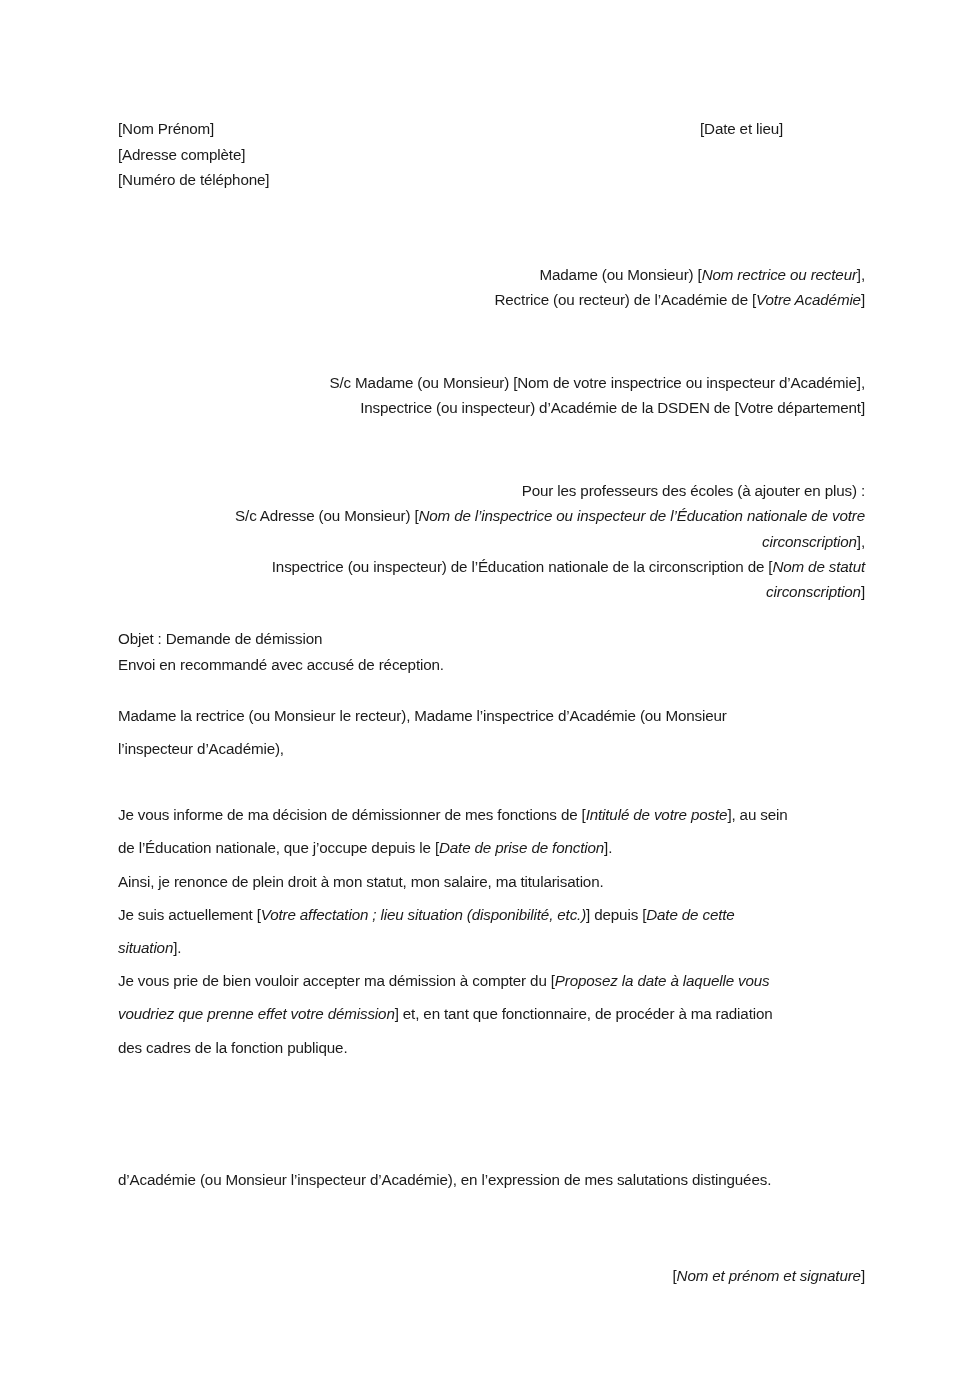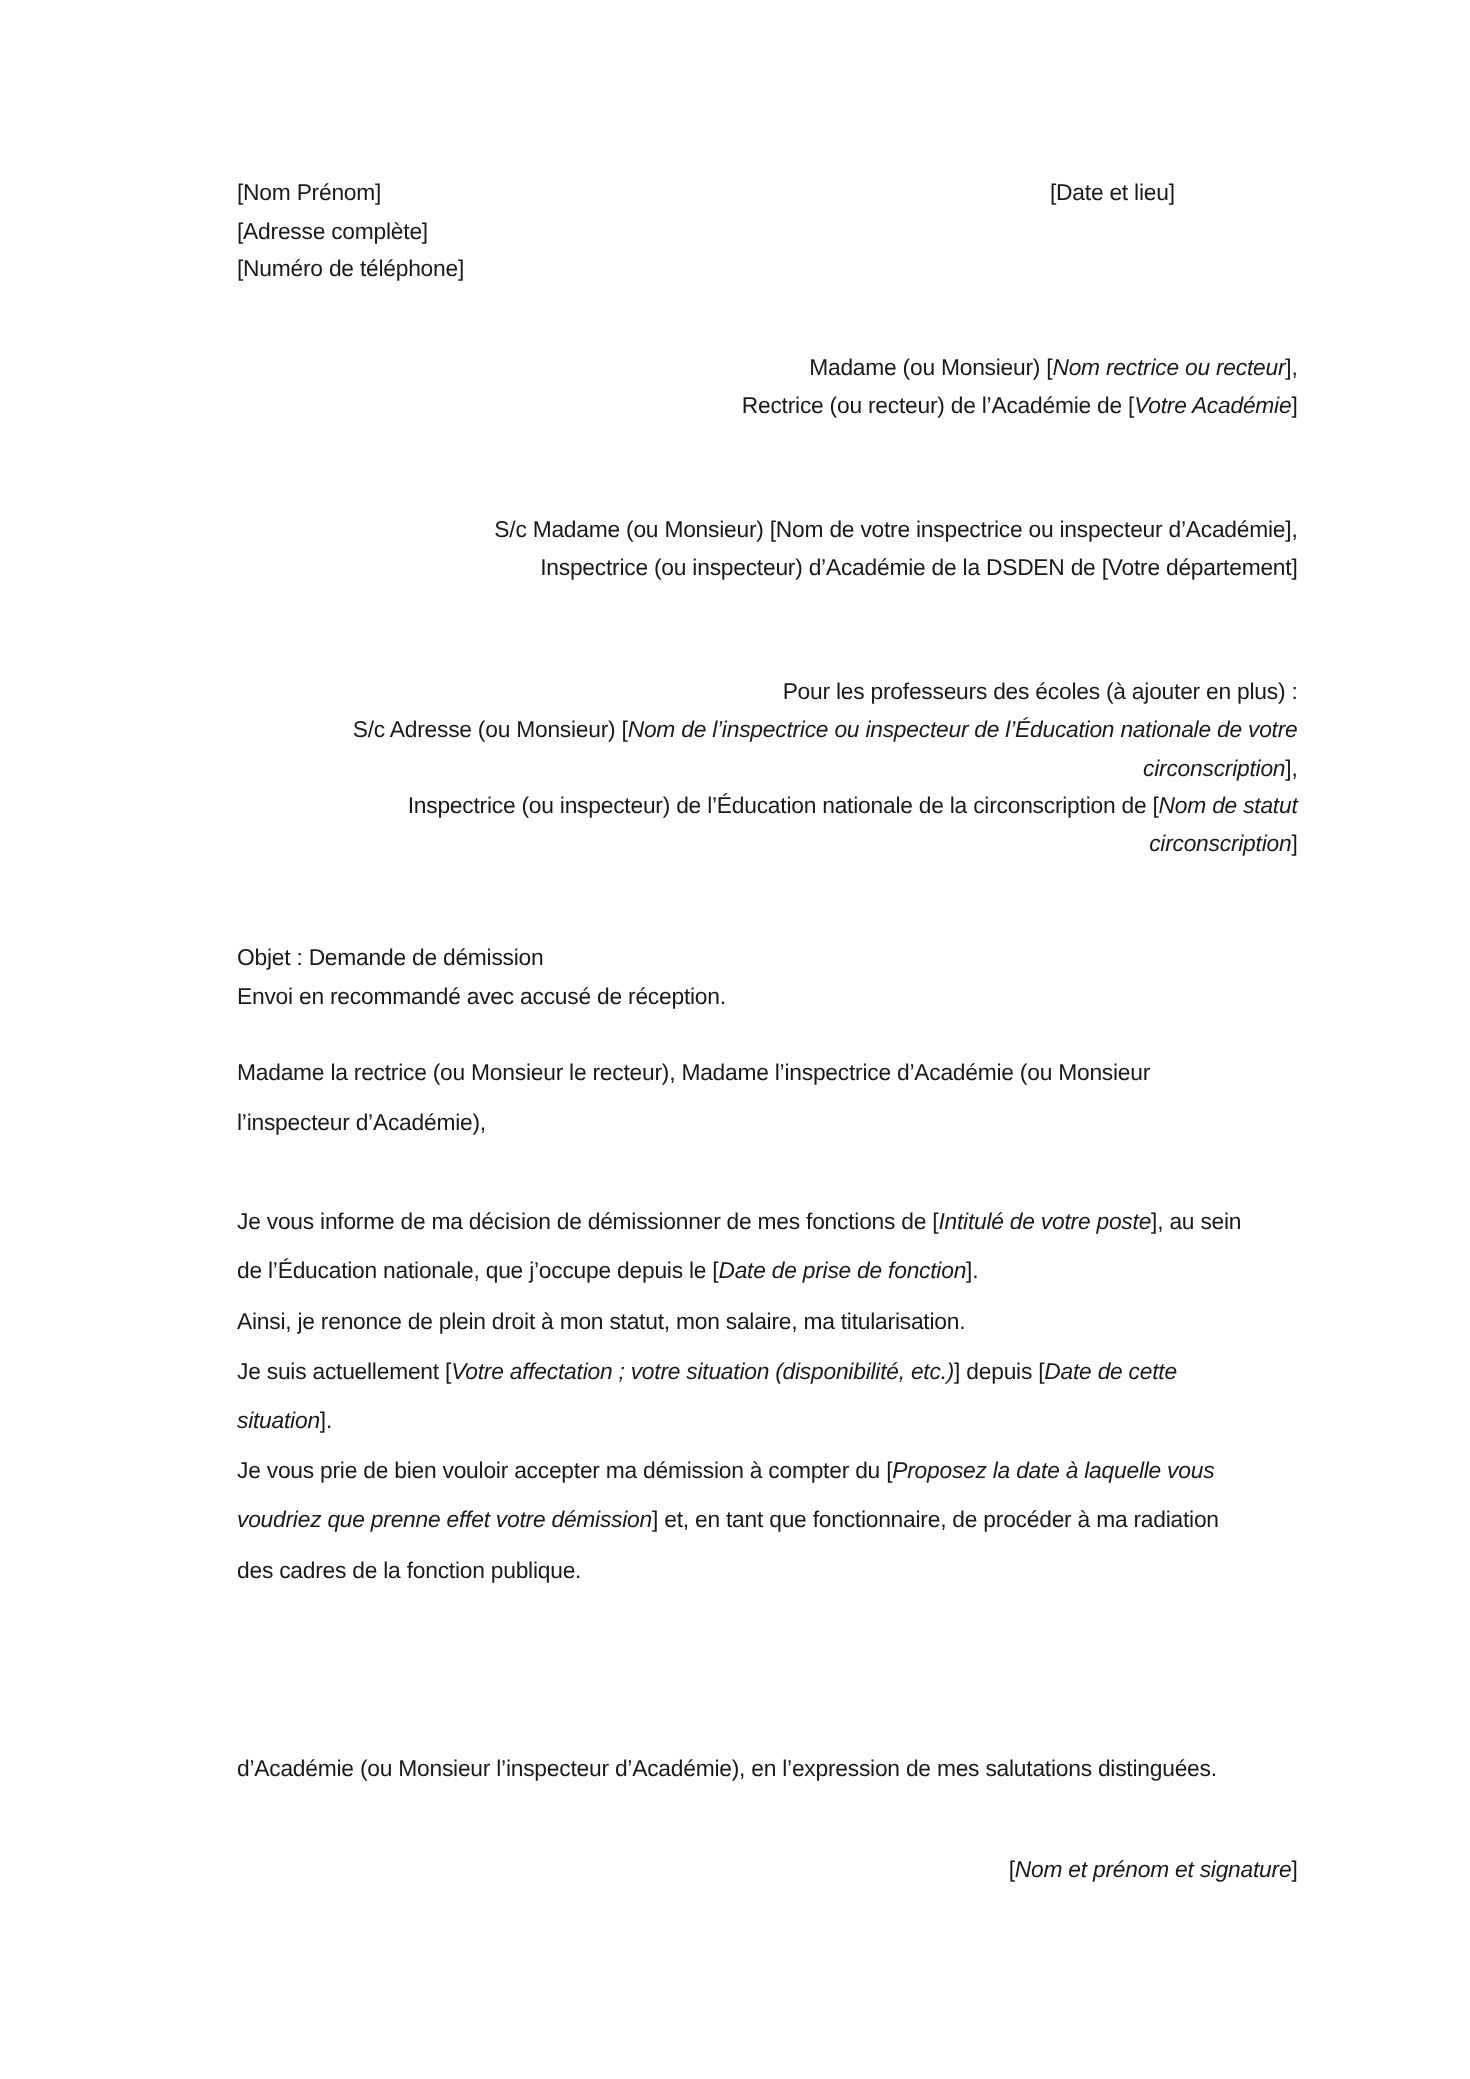--- a/index.html
+++ b/index.html
@@ -9,22 +9,22 @@
     color: #1a1a1a;
   }
   .page { position: absolute; left: 0; top: 0; width: 980px; height: 1386px; background: #fff; }
   .line {
     position: absolute;
     font-size: 15.2px;
     line-height: 20px;
     white-space: nowrap;
     letter-spacing: -0.15px;
   }
-  .left  { left: 118px; margin-left: 40px; }
-  .right { right: 115px; text-align: right; }
+  .left  { left: 118px; }
+  .right { right: 115px; text-align: right; margin-top: 29px; }
   .it { font-style: italic; }
 </style>
 </head>
 <body>
 
 <div class="page">
 
   <div class="line left" style="top:119px">[Nom Prénom]</div>
   <div class="line left" style="top:145px">[Adresse complète]</div>
   <div class="line left" style="top:170px">[Numéro de téléphone]</div>
@@ -45,21 +45,21 @@
 
   <div class="line left" style="top:629px">Objet : Demande de démission</div>
   <div class="line left" style="top:655px">Envoi en recommandé avec accusé de réception.</div>
 
   <div class="line left" style="top:706px">Madame la rectrice (ou Monsieur le recteur), Madame l’inspectrice d’Académie (ou Monsieur</div>
   <div class="line left" style="top:739px">l’inspecteur d’Académie),</div>
 
   <div class="line left" style="top:805px"><span>Je vous informe de ma décision de démissionner de mes fonctions de [</span><span class="it">Intitulé de votre poste</span><span>], au sein</span></div>
   <div class="line left" style="top:838px"><span>de l’Éducation nationale, que j’occupe depuis le [</span><span class="it">Date de prise de fonction</span><span>].</span></div>
   <div class="line left" style="top:872px"><span>Ainsi, je renonce de plein droit à mon statut, mon salaire, ma titularisation.</span></div>
-  <div class="line left" style="top:905px"><span>Je suis actuellement [</span><span class="it">Votre affectation ; votre situation (disponibilité, etc.)</span><span>] depuis [</span><span class="it">Date de cette</span></div>
+  <div class="line left" style="top:905px"><span>Je suis actuellement [</span><span class="it">Votre affectation ; lieu situation (disponibilité, etc.)</span><span>] depuis [</span><span class="it">Date de cette</span></div>
   <div class="line left" style="top:938px"><span class="it">situation</span><span>].</span></div>
   <div class="line left" style="top:971px"><span>Je vous prie de bien vouloir accepter ma démission à compter du [</span><span class="it">Proposez la date à laquelle vous</span></div>
   <div class="line left" style="top:1004px"><span class="it">voudriez que prenne effet votre démission</span><span>] et, en tant que fonctionnaire, de procéder à ma radiation</span></div>
   <div class="line left" style="top:1038px"><span>des cadres de la fonction publique.</span></div>
 
   <div class="line left" style="top:1170px">d’Académie (ou Monsieur l’inspecteur d’Académie), en l’expression de mes salutations distinguées.</div>
 
   <div class="line right" style="top:1237px"><span>[</span><span class="it">Nom et prénom et signature</span><span>]</span></div>
 </div>
 

